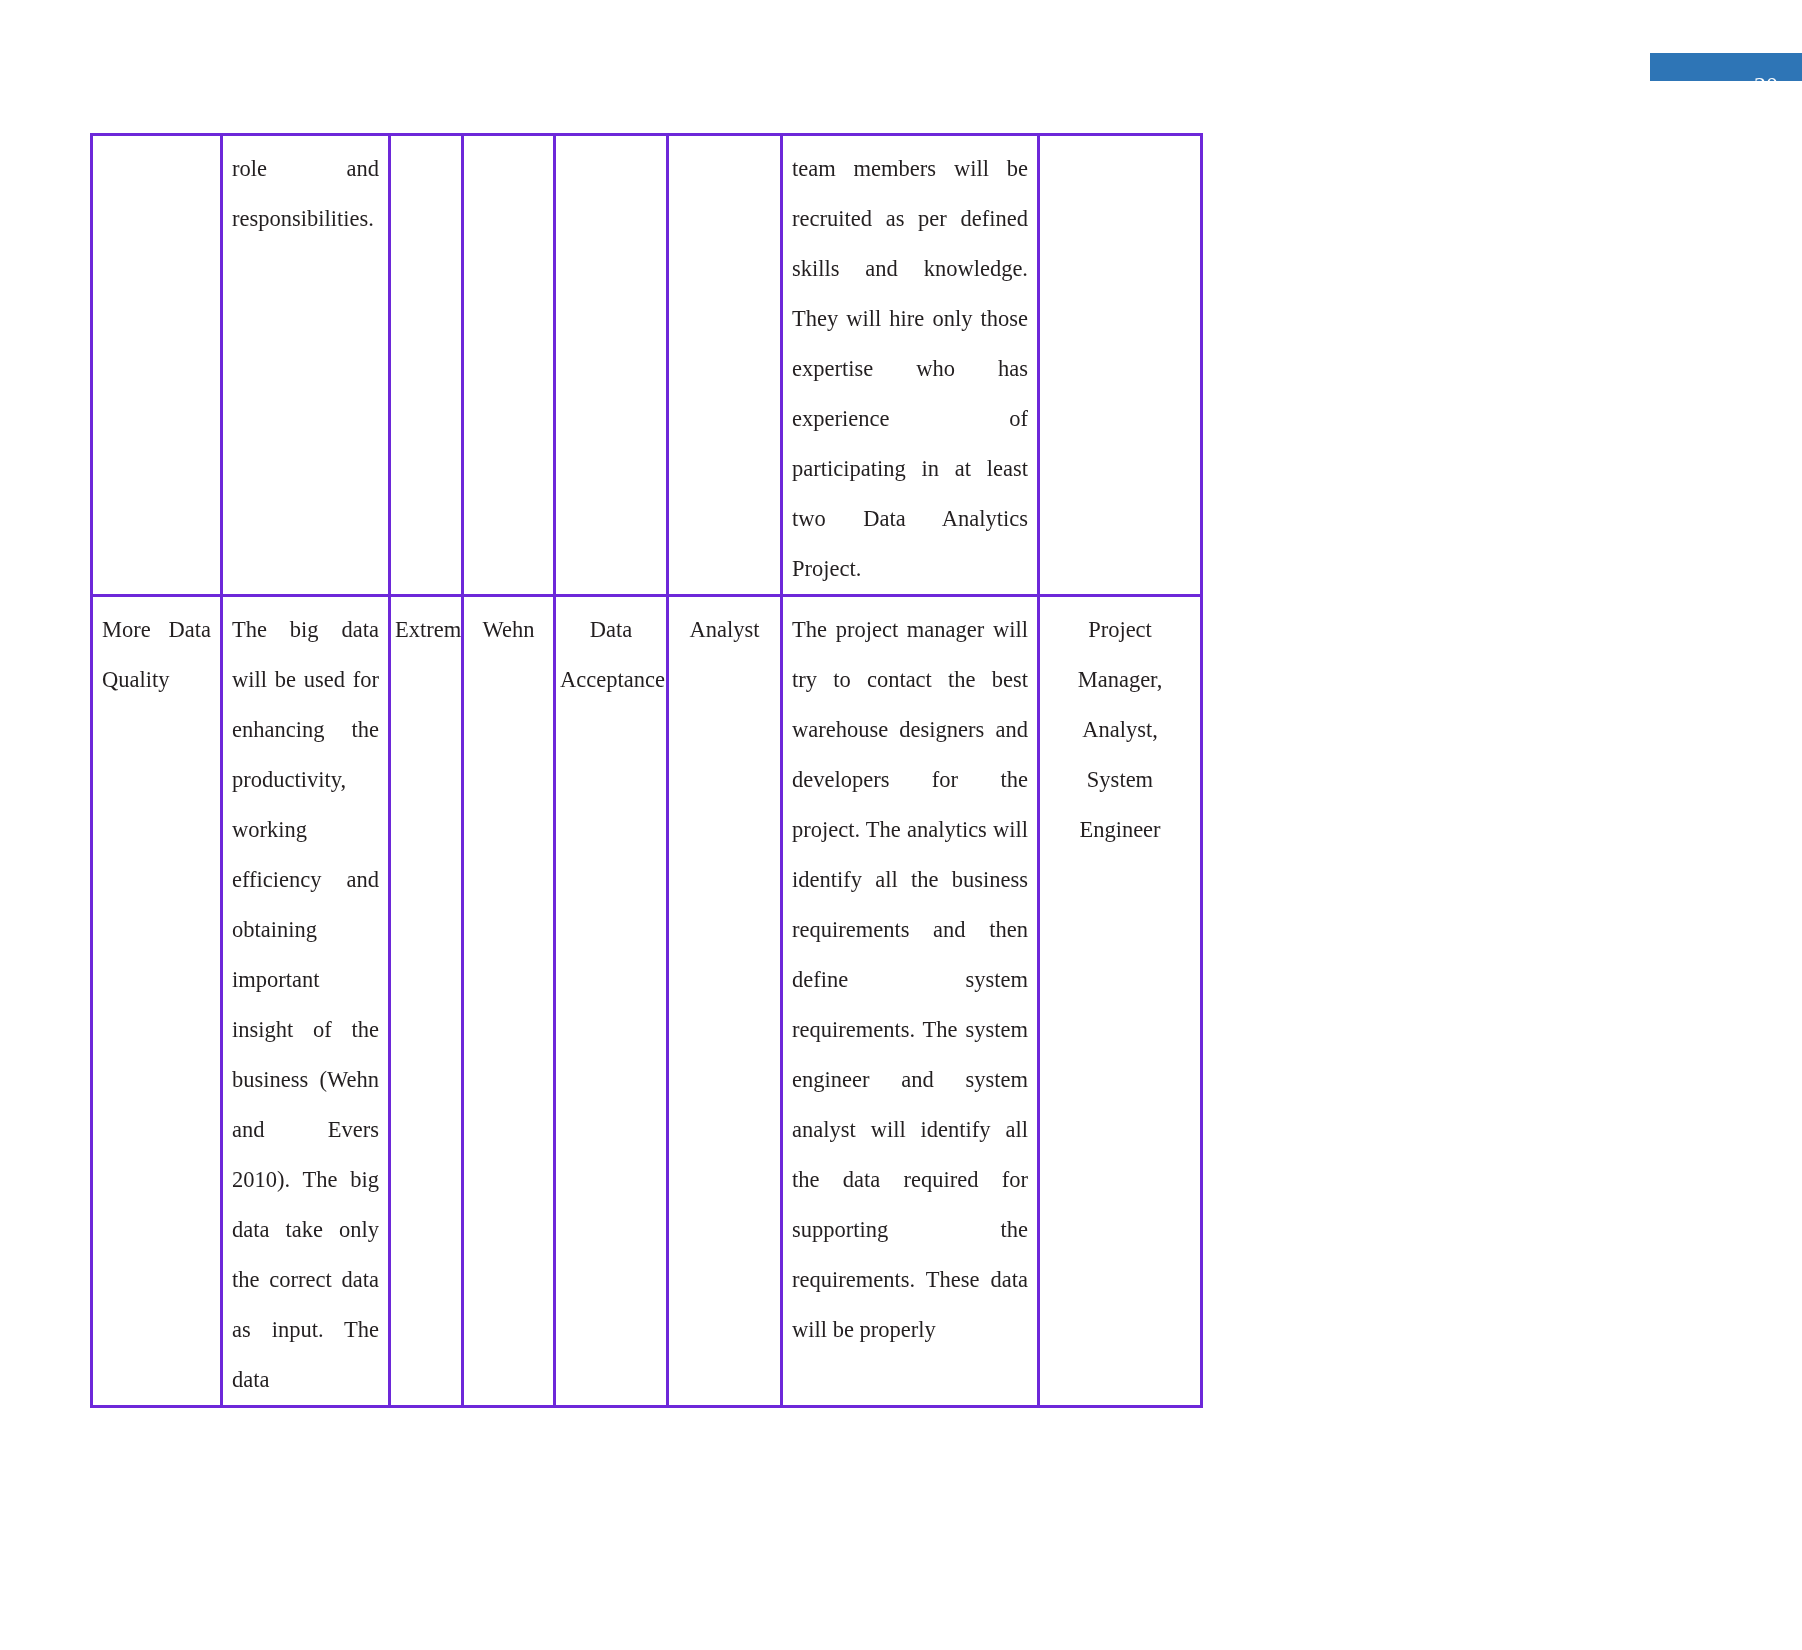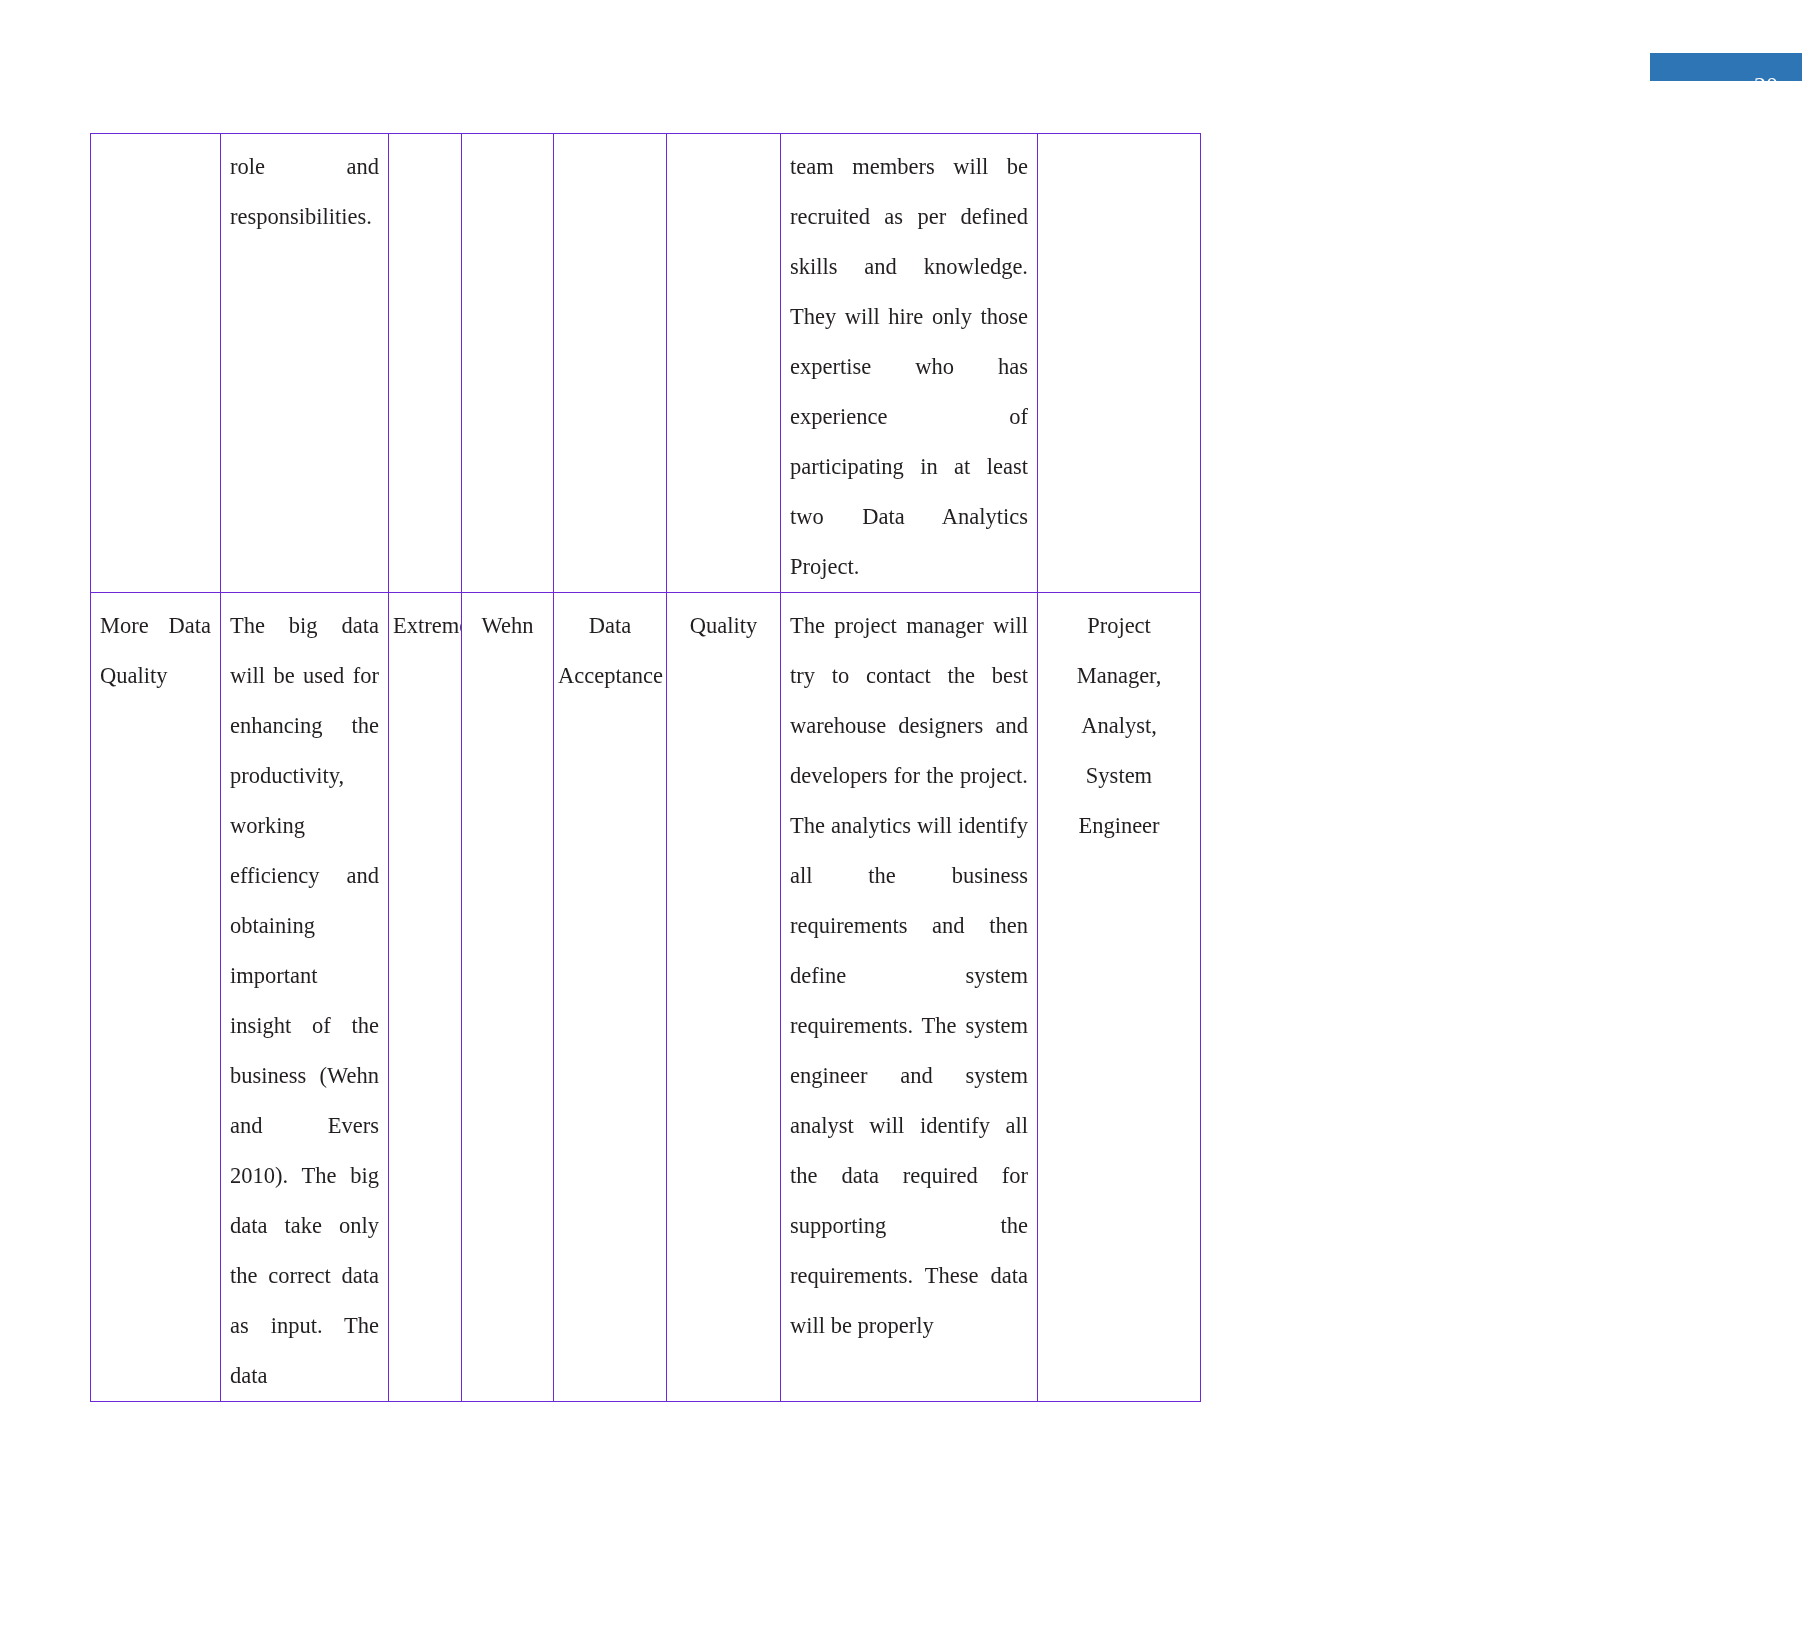--- a/index.html
+++ b/index.html
@@ -53,21 +53,21 @@
   
   .doc-table {
     position: absolute;
     left: 90px;
     top: 133px;
     width: 1110px;
     border-collapse: collapse;
     table-layout: fixed;
   }
   .doc-table td {
-    border: 1px solid #6d28d9;
+    border: 3px solid #6d28d9;
     vertical-align: top;
     padding: 0;
     font-size: 22.5px;
     line-height: 50px;
     color: #231f20;
   }
   .cell-inner {
     padding: 8px 9px 0 9px;
     text-align: justify;
     text-justify: inter-word;
@@ -163,21 +163,21 @@
       <td>
         <div class="cell-inner center clip">Extreme</div>
       </td>
       <td>
         <div class="cell-inner center clip">Wehn</div>
       </td>
       <td>
         <div class="cell-inner center clip">Data Acceptance</div>
       </td>
       <td>
-        <div class="cell-inner center clip">Quality</div>
+        <div class="cell-inner center clip">Analyst</div>
       </td>
       <td>
         <div class="cell-inner clip">The project manager will try to contact the best warehouse designers and developers for the project. The analytics will identify all the business requirements and then define system requirements. The system engineer and system analyst will identify all the data required for supporting the requirements. These data will be properly</div>
       </td>
       <td>
         <div class="cell-inner left clip">Project Manager, Analyst, System Engineer</div>
       </td>
     </tr>
 
   </tbody>

